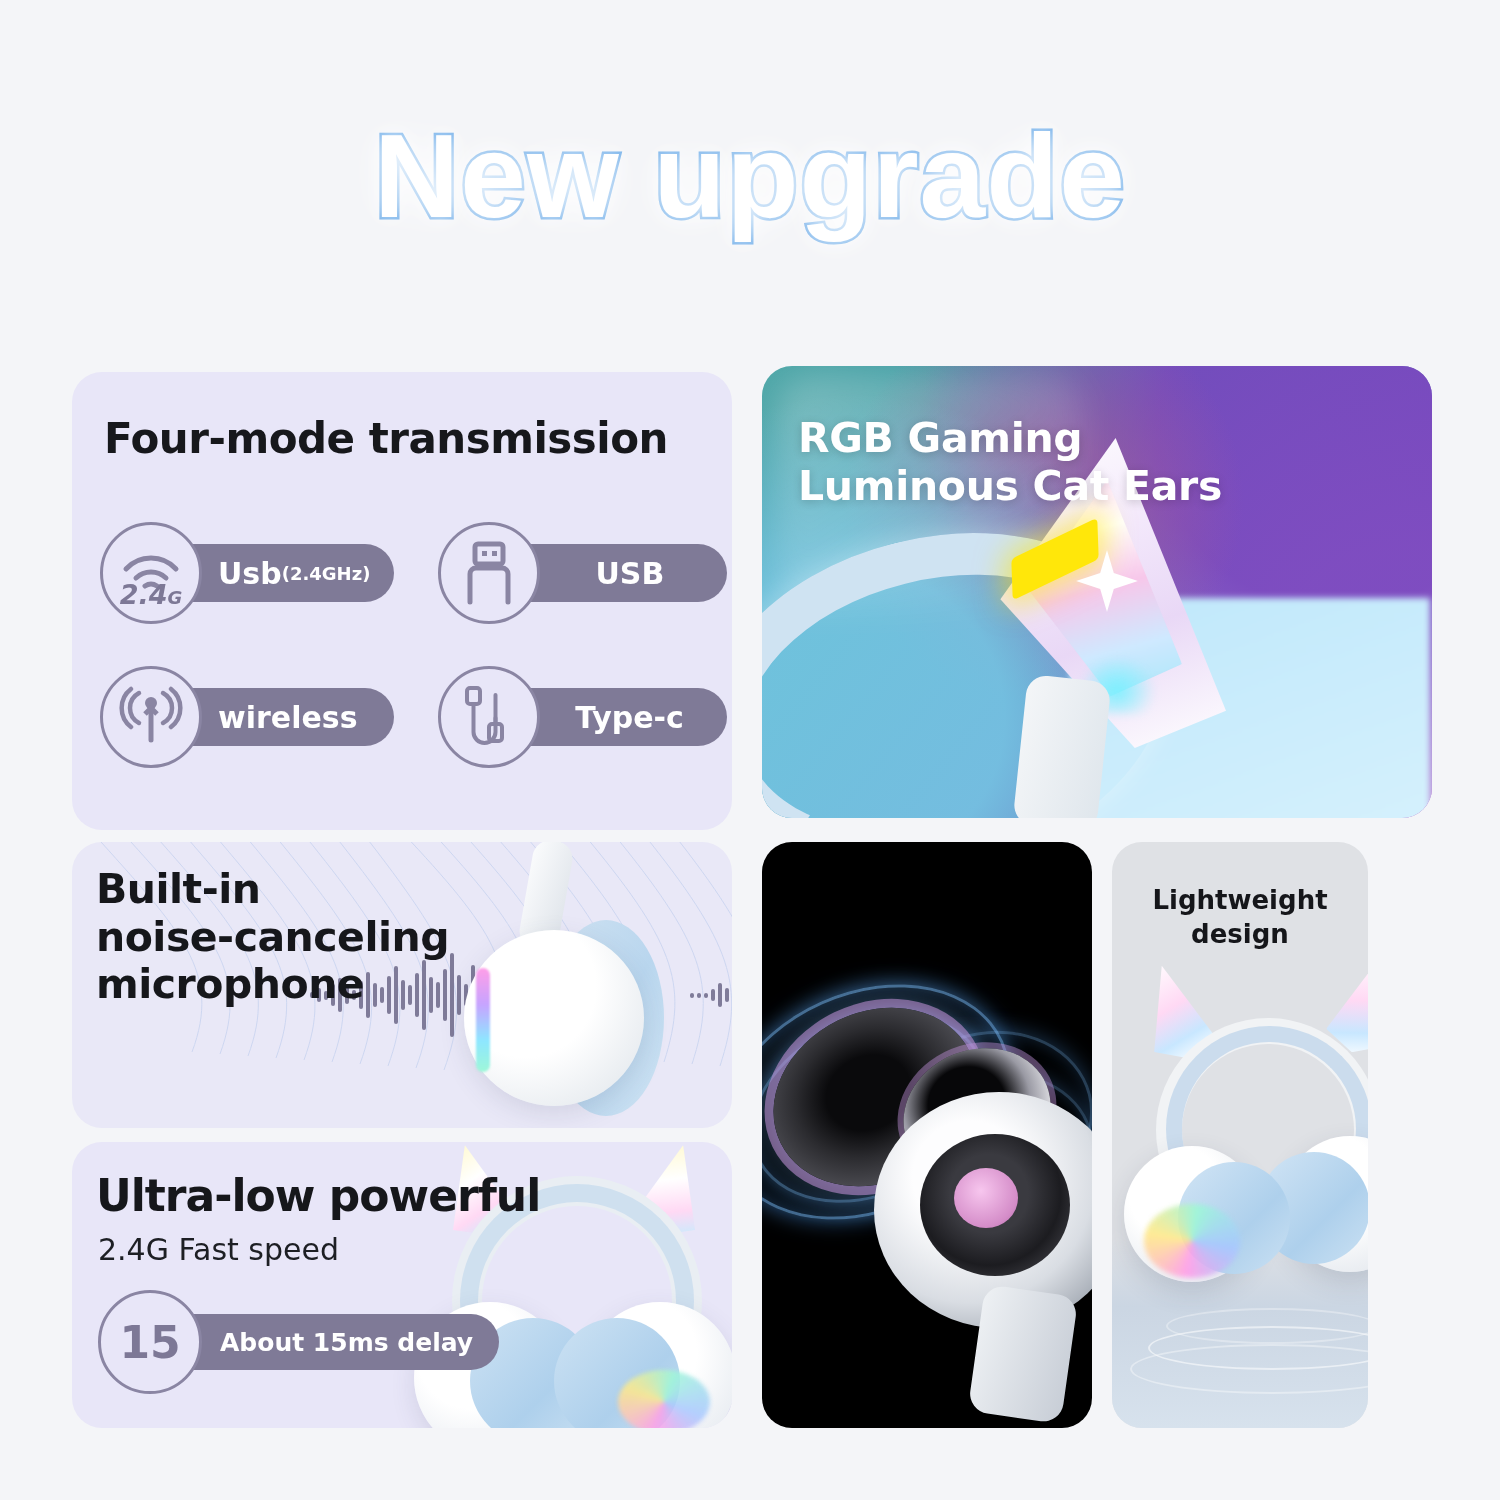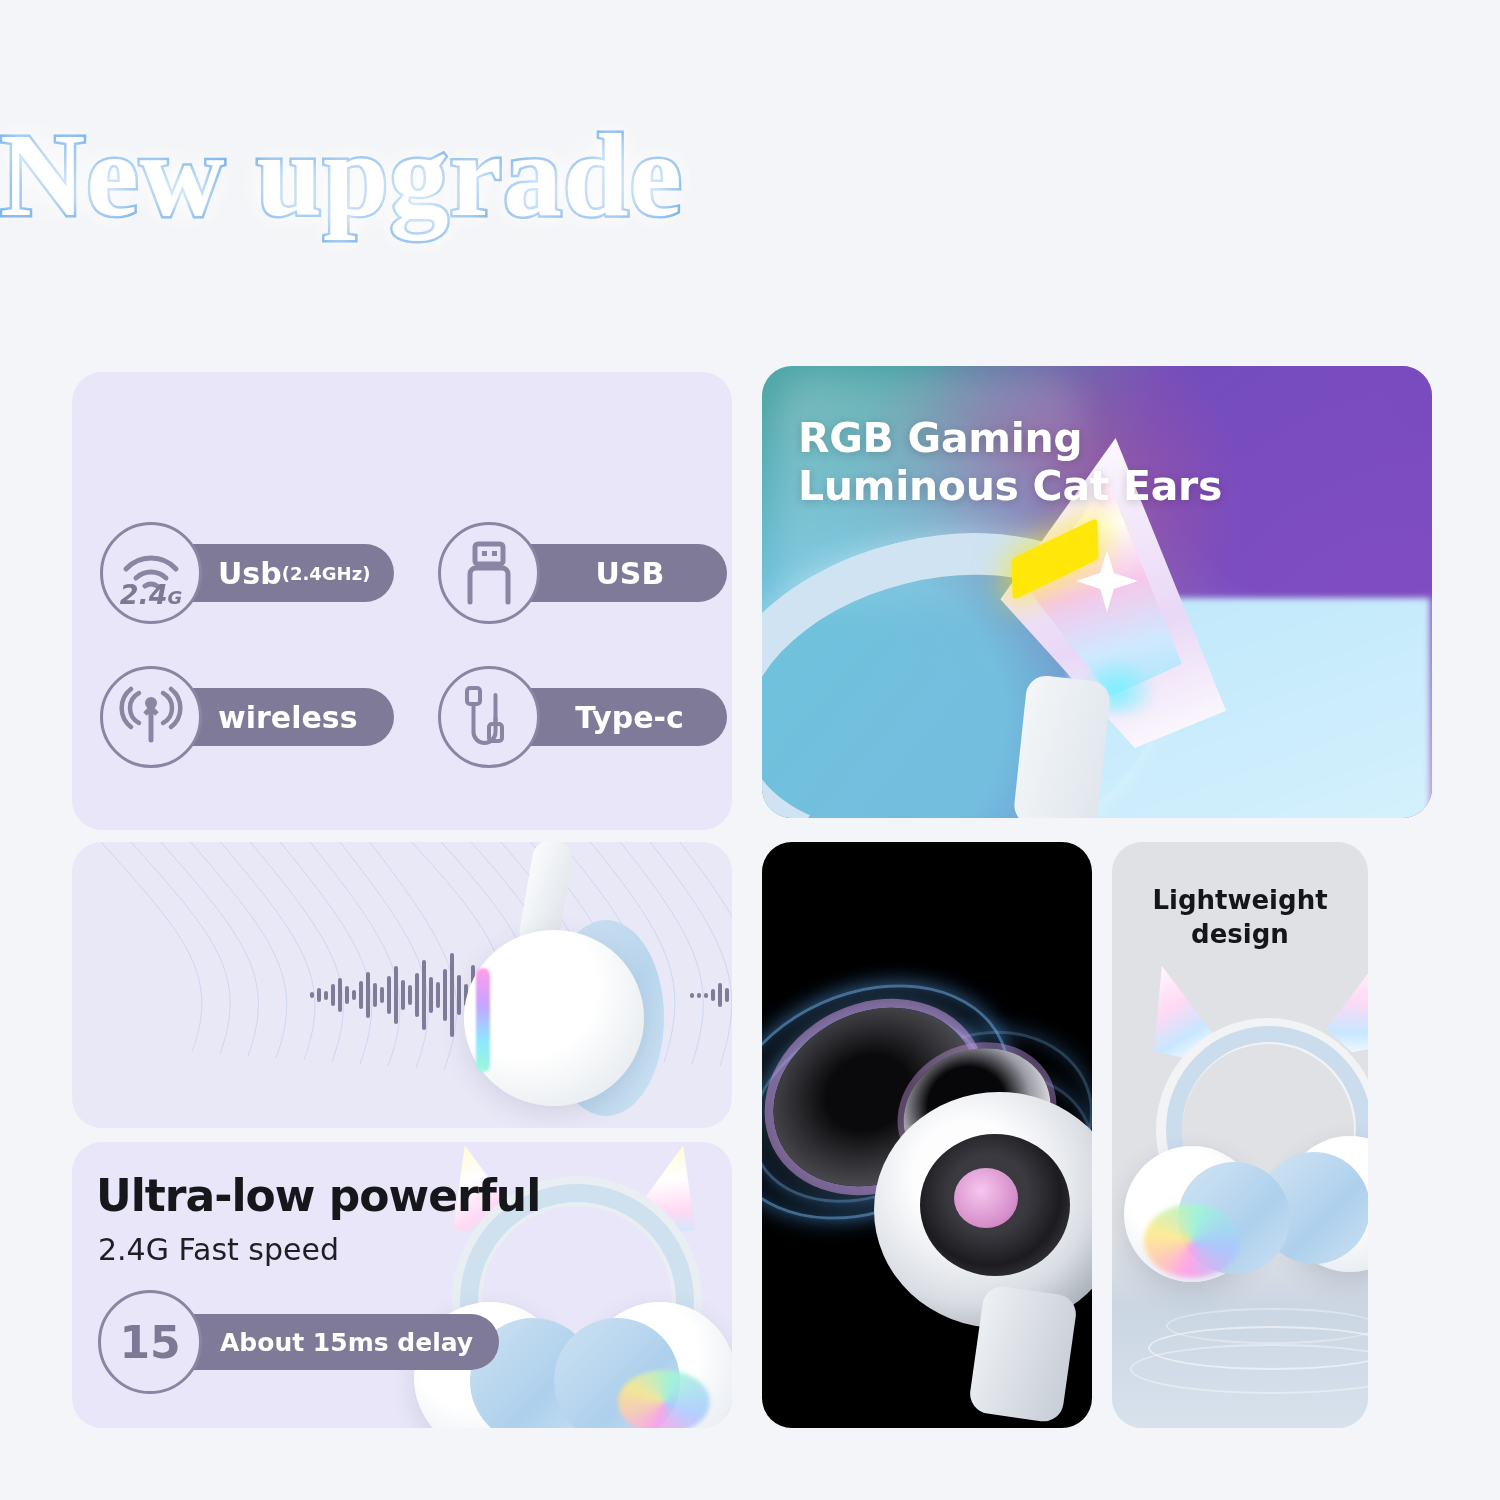--- a/index.html
+++ b/index.html
@@ -7,26 +7,27 @@
     width: 1500px; height: 1500px;
     background: #f4f5f8;
     font-family: "Liberation Sans", sans-serif;
     overflow: hidden;
   }
   #page { position: relative; width: 1500px; height: 1500px; background: #f4f5f8; }
 
   
   .hero-title {
     position: absolute; left: 0; top: 108px; width: 1500px;
+    text-align: center;
     font-size: 118px; font-weight: 700; letter-spacing: 1px;
     color: #ffffff;
     -webkit-text-stroke: 5px #63a7e8;
     paint-order: stroke fill;
     text-shadow: 0 0 22px rgba(255,255,255,.95), 0 0 40px rgba(255,255,255,.8);
-    font-family: Liberation Serif, serif;
+    font-family: Liberation Sans, sans-serif;
   }
 
   
   .panel { position: absolute; border-radius: 30px; overflow: hidden; }
 
   
   #panel-fourmode { left: 72px; top: 372px; width: 660px; height: 458px; background: #e8e6f8; }
   .fm-title {
     position: absolute; left: 32px; top: 42px;
     font-size: 42px; font-weight: 700; color: #17181c;
@@ -311,20 +312,21 @@
   .ripple { position:absolute; border-radius:50%; border:2px solid rgba(255,255,255,.55); }
 </style>
 </head>
 <body>
 
 <div id="page">
 
   <div class="hero-title">New upgrade</div>
 
   <div class="panel" id="panel-fourmode">
+    <div class="fm-title">Four-mode transmission</div>
 
     <div class="fm-grid">
       <div class="fm-row">
 
         <div class="fm-item">
           <div class="fm-circle">
             <svg width="62" height="44" viewBox="0 0 62 44" aria-hidden="true">
               <path d="M6 18 A34 34 0 0 1 56 18" fill="none" stroke="#8a85a3" stroke-width="5" stroke-linecap="round"></path>
               <path d="M16 27 A22 22 0 0 1 46 27" fill="none" stroke="#8a85a3" stroke-width="5" stroke-linecap="round"></path>
               <path d="M25 35 A11 11 0 0 1 37 35" fill="none" stroke="#8a85a3" stroke-width="5" stroke-linecap="round"></path>
@@ -475,20 +477,25 @@
 
     </div>
 
     <div class="mic-cup">
       <div class="arm"></div>
       <div class="pad"></div>
       <div class="shell"></div>
       <div class="rgbstrip"></div>
     </div>
 
+    <div class="mic-title">
+      <div>Built-in</div>
+      <div>noise-canceling</div>
+      <div>microphone</div>
+    </div>
   </div>
 
   <div class="panel" id="panel-latency">
     <div class="lat-hp">
       <div class="hp-ear-l"></div>
       <div class="hp-ear-r"></div>
       <div class="hp-band"></div>
       <div class="hp-band blue"></div>
       <div class="hp-cup-l"></div>
       <div class="hp-cup-r"></div>

